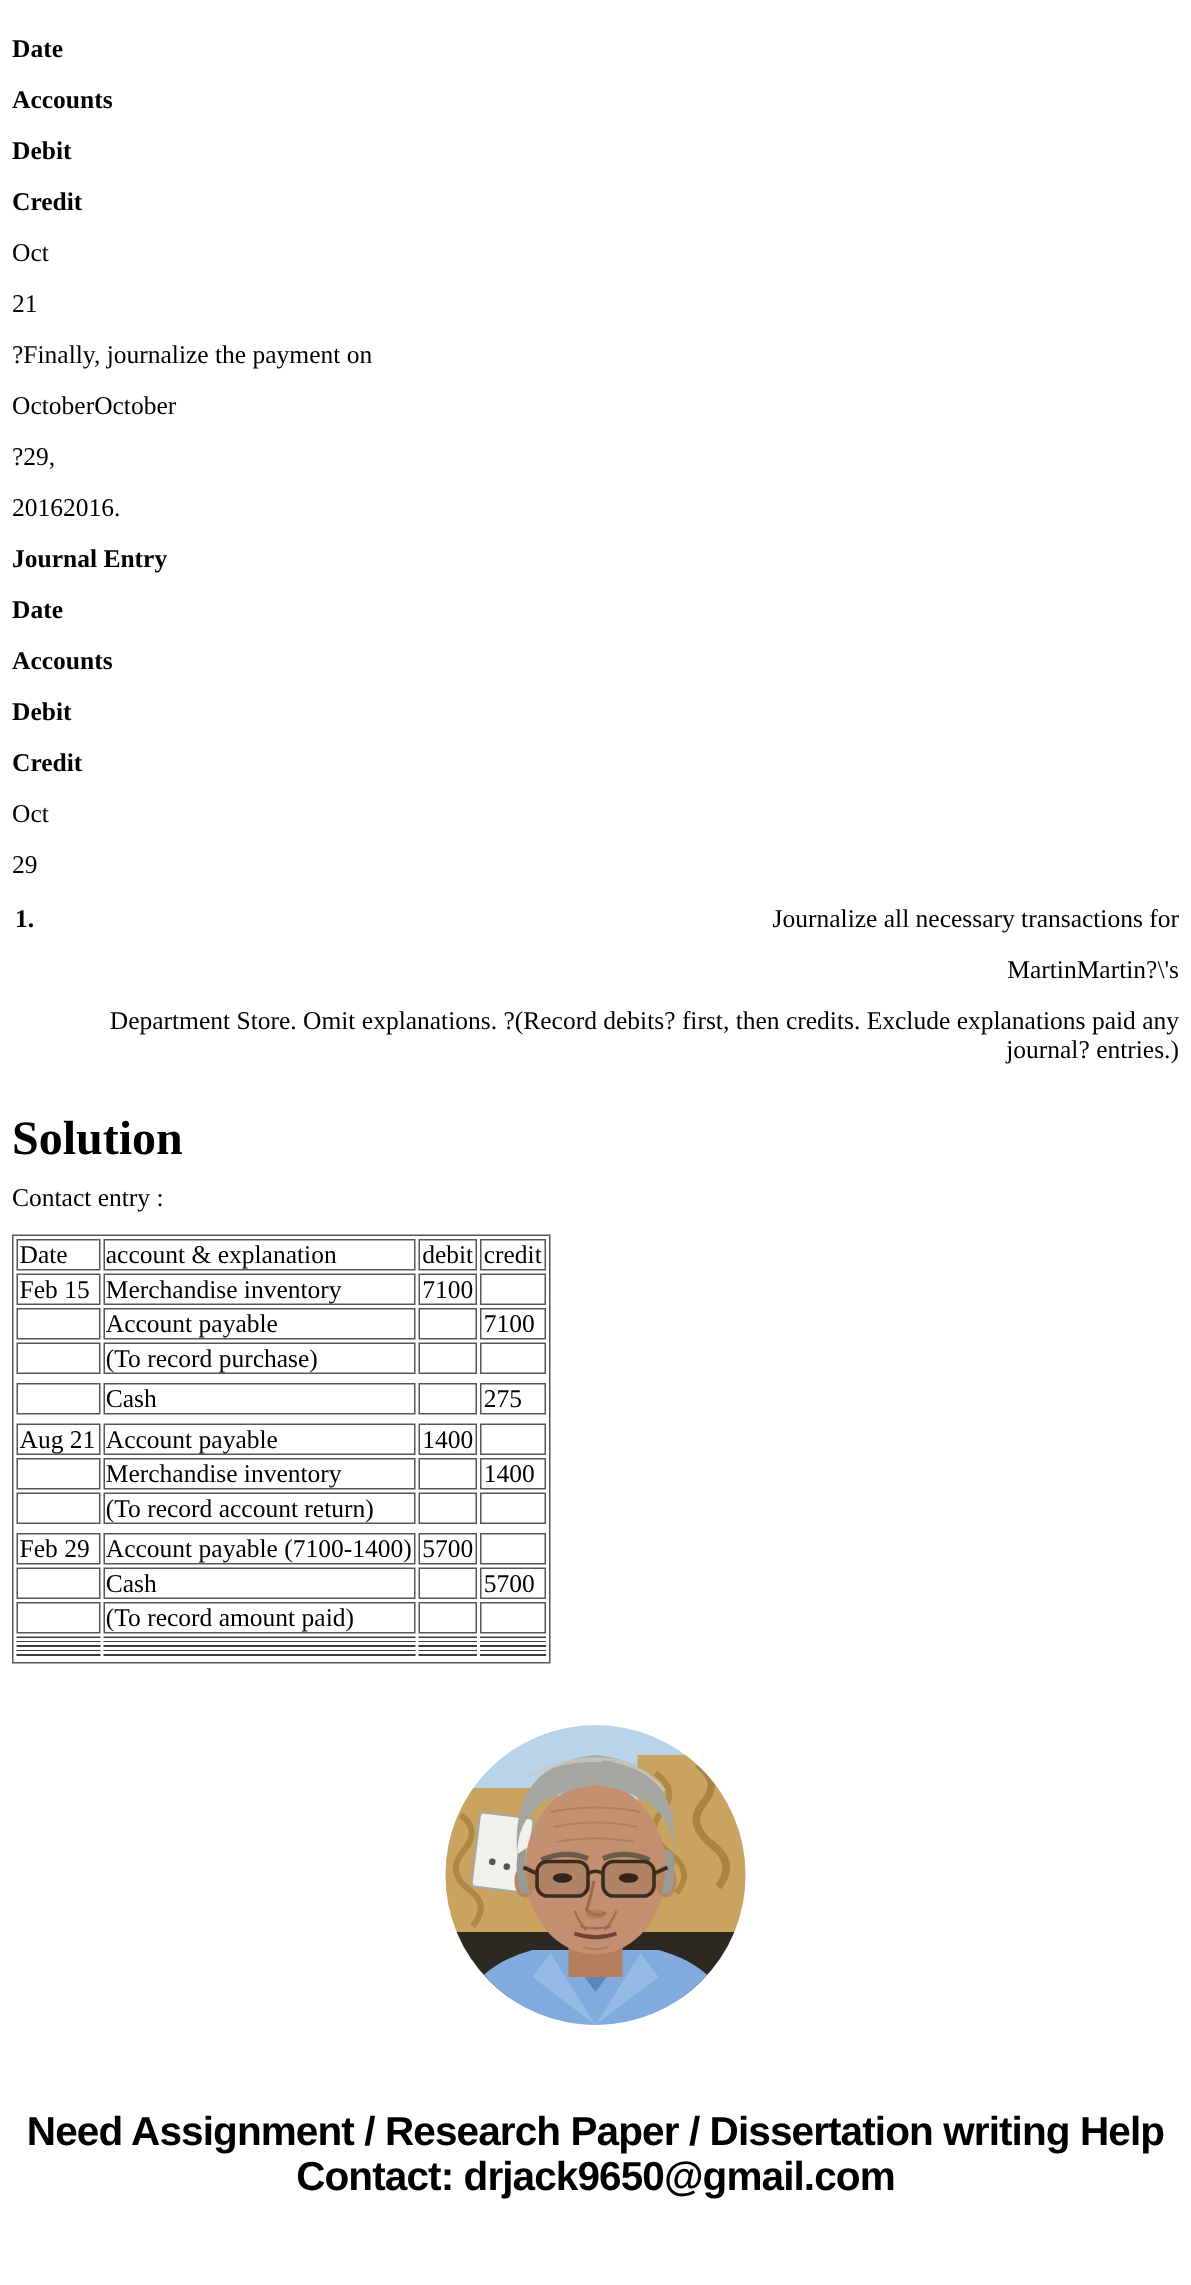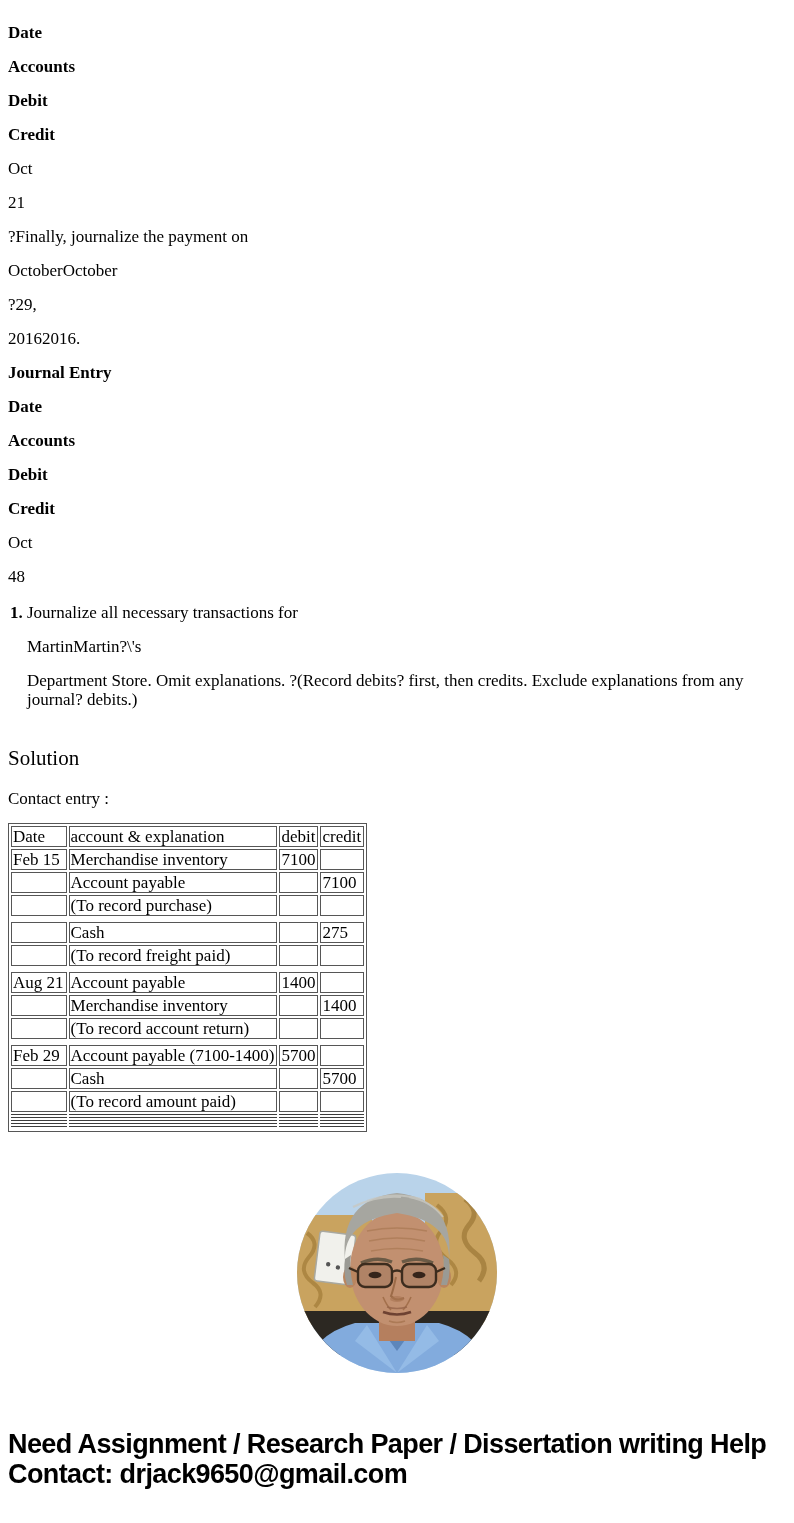--- a/index.html
+++ b/index.html
@@ -12,24 +12,24 @@
     font-size: 17px;
     line-height: 19px;
   }
   p.line { margin: 15px 0; }
   .b { font-weight: bold; }
 
   
   .qitem { display: flex; margin: 17px 0 15px; }
   .qnum  { width: 19px; flex: 0 0 19px; font-weight: bold; padding-left: 2px; }
   .qbody { flex: 1; }
-  .qbody p { margin: 15px 0; }
+  .qbody p { margin: 15px 0; text-align: right; }
   .qbody p:first-child { margin-top: 0; }
 
-  h2.solution { font-size: 21px; line-height: 26px; margin: 21px 0 18px; font-weight: normal; }
+  h2.solution { font-size: 32px; line-height: 26px; margin: 21px 0 18px; font-weight: bold; }
 
   
   table.journal {
     border-collapse: separate;
     border-spacing: 2px;
     border: 1px solid #565656;
     margin-top: 11px;
     background: #fff;
   }
   table.journal th, table.journal td {
@@ -51,21 +51,21 @@
   .rules { height: 14px; width: 100%;
     background: repeating-linear-gradient(to bottom, #3c3c3c 0 1px, transparent 1px 3px); }
 
   
   .avatar-wrap { text-align: center; margin-top: 41px; }
   .avatar { width: 200px; height: 200px; display: inline-block; }
 
   
   .footer {
     margin: 52px 0 30px;
-    text-align: left;
+    text-align: center;
     font-family: "Liberation Sans", sans-serif;
     font-weight: bold;
     font-size: 27px;
     line-height: 30px;
     letter-spacing: -0.6px;
   }
 </style>
 </head>
 <body>
 
@@ -78,28 +78,28 @@
 <p class="line">?Finally, journalize the payment on</p>
 <p class="line">OctoberOctober</p>
 <p class="line">?29,</p>
 <p class="line">20162016.</p>
 <p class="line b">Journal Entry</p>
 <p class="line b">Date</p>
 <p class="line b">Accounts</p>
 <p class="line b">Debit</p>
 <p class="line b">Credit</p>
 <p class="line">Oct</p>
-<p class="line">48</p>
+<p class="line">29</p>
 
 <div class="qitem">
   <div class="qnum">1.</div>
   <div class="qbody">
     <p>Journalize all necessary transactions for</p>
     <p>MartinMartin?\'s</p>
-    <p>Department Store. Omit explanations. ?(Record debits? first, then credits. Exclude explanations from any journal? debits.)</p>
+    <p>Department Store. Omit explanations. ?(Record debits? first, then credits. Exclude explanations paid any journal? entries.)</p>
   </div>
 </div>
 
 <h2 class="solution">Solution</h2>
 <p class="line">Contact entry :</p>
 
 <table class="journal">
   <thead>
     <tr>
       <th class="c-date">Date</th>
@@ -128,26 +128,20 @@
       <td class="c-credit"></td>
     </tr>
     <tr class="spacer">
         <td colspan="4"></td>
       </tr>
     <tr>
       <td class="c-date"></td>
       <td class="c-acct">Cash</td>
       <td class="c-debit"></td>
       <td class="c-credit">275</td>
-    </tr>
-    <tr>
-      <td class="c-date"></td>
-      <td class="c-acct">(To record freight paid)</td>
-      <td class="c-debit"></td>
-      <td class="c-credit"></td>
     </tr>
     <tr class="spacer">
         <td colspan="4"></td>
       </tr>
     <tr>
       <td class="c-date">Aug 21</td>
       <td class="c-acct">Account payable</td>
       <td class="c-debit">1400</td>
       <td class="c-credit"></td>
     </tr>

